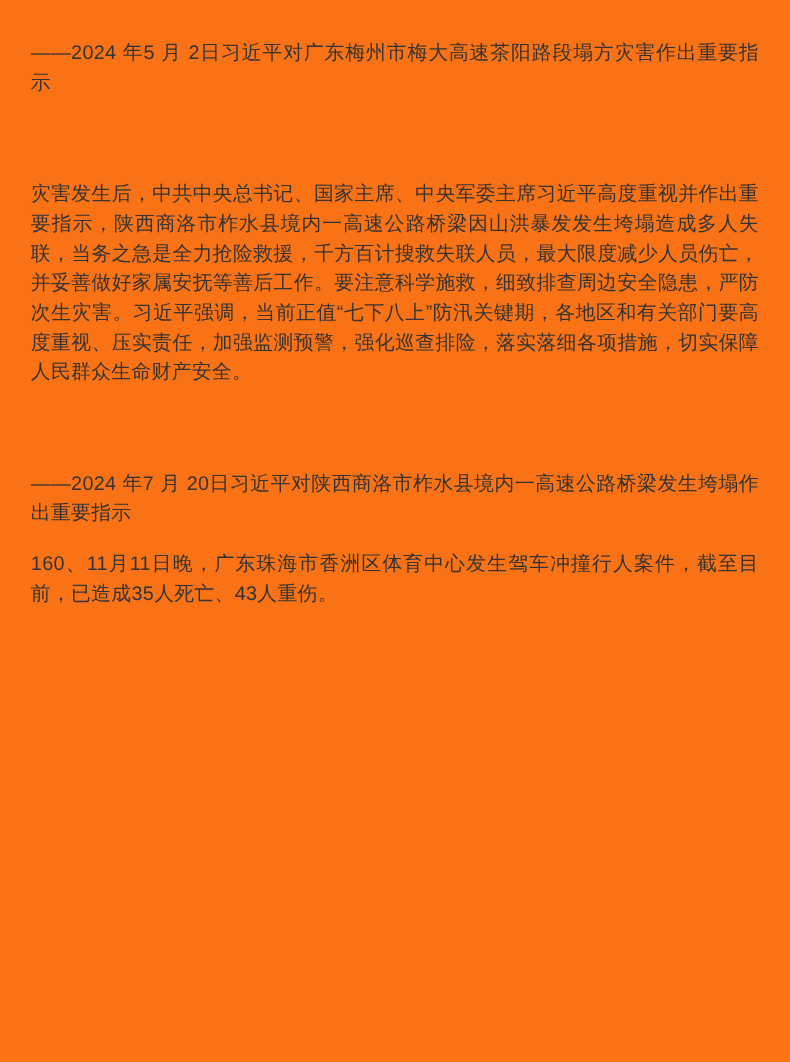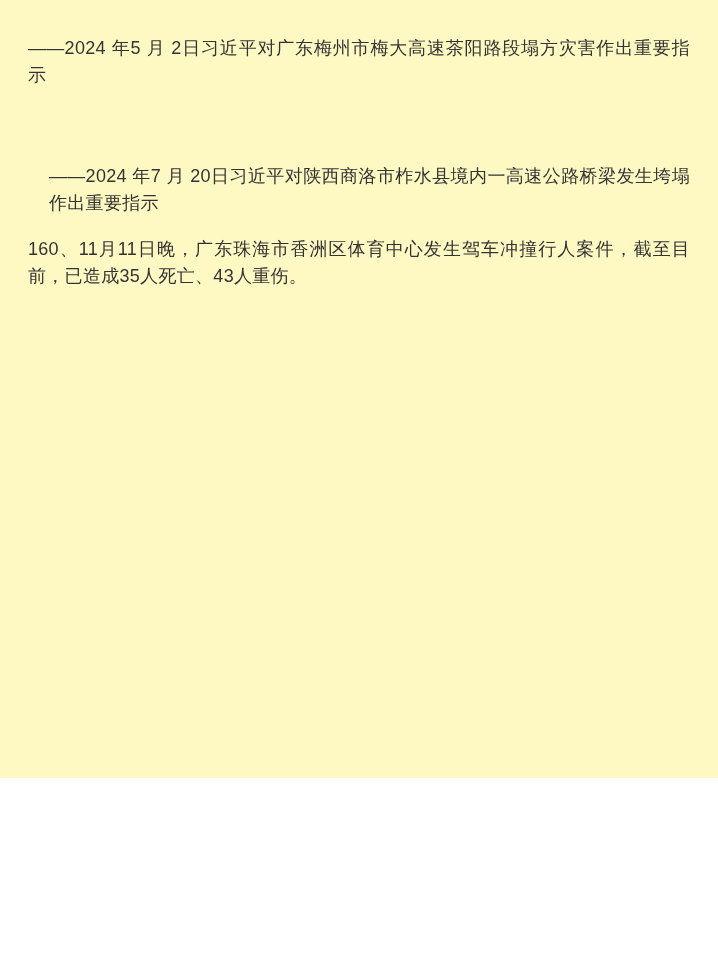--- a/index.html
+++ b/index.html
@@ -8,48 +8,49 @@
     background: #ffffff;
   }
   body {
     width: 718px;
     height: 965px;
     overflow: hidden;
   }
   .page {
     box-sizing: border-box;
     width: 718px;
-    height: 778px;
+    height: 965px;
     padding: 35px 28px 0 28px;
-    background: #fef9c3;
+    background: #f97316;
   }
   .para {
     margin: 0;
     font-family: "Liberation Sans", "DejaVu Sans", sans-serif;
     font-size: 18px;
     line-height: 27px;
     color: #333333;
     text-align: justify;
     text-justify: inter-ideograph;
     letter-spacing: 0.3px;
     word-break: break-all;
   }
   
   .m74 { margin-bottom: 74px; }
   .m77 { margin-bottom: 77px; }
-  .m19 { margin-bottom: 19px; margin-left: 21px; }
+  .m19 { margin-bottom: 19px; }
   .m79 { margin-bottom: 114px; }
   .m80 { margin-bottom: 80px; }
 </style>
 </head>
 <body>
 
 <div class="page">
   <p class="para m74">——2024 年5 月 2日习近平对广东梅州市梅大高速茶阳路段塌方灾害作出重要指示</p>
 
 
+  <p class="para m74">灾害发生后，中共中央总书记、国家主席、中央军委主席习近平高度重视并作出重要指示，陕西商洛市柞水县境内一高速公路桥梁因山洪暴发发生垮塌造成多人失联，当务之急是全力抢险救援，千方百计搜救失联人员，最大限度减少人员伤亡，并妥善做好家属安抚等善后工作。要注意科学施救，细致排查周边安全隐患，严防次生灾害。习近平强调，当前正值“七下八上”防汛关键期，各地区和有关部门要高度重视、压实责任，加强监测预警，强化巡查排险，落实落细各项措施，切实保障人民群众生命财产安全。</p>
 
   <p class="para m19">——2024 年7 月 20日习近平对陕西商洛市柞水县境内一高速公路桥梁发生垮塌作出重要指示</p>
 
   <p class="para m79">160、11月11日晚，广东珠海市香洲区体育中心发生驾车冲撞行人案件，截至目前，已造成35人死亡、43人重伤。</p>
 
 
 </div>
 
 </body></html>

